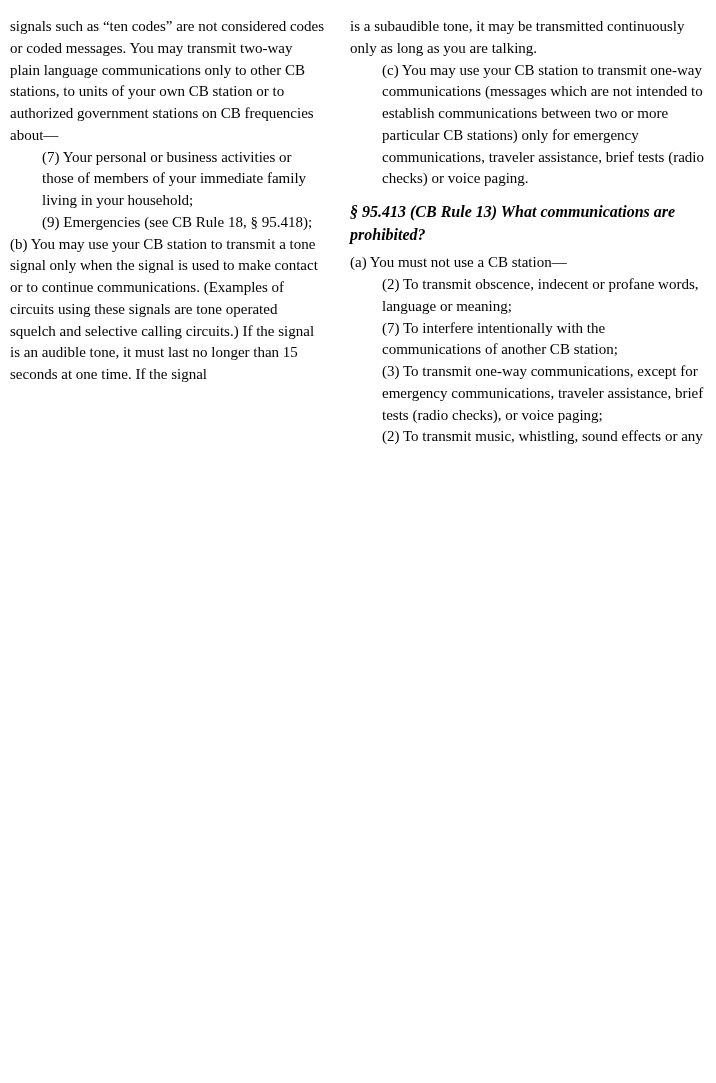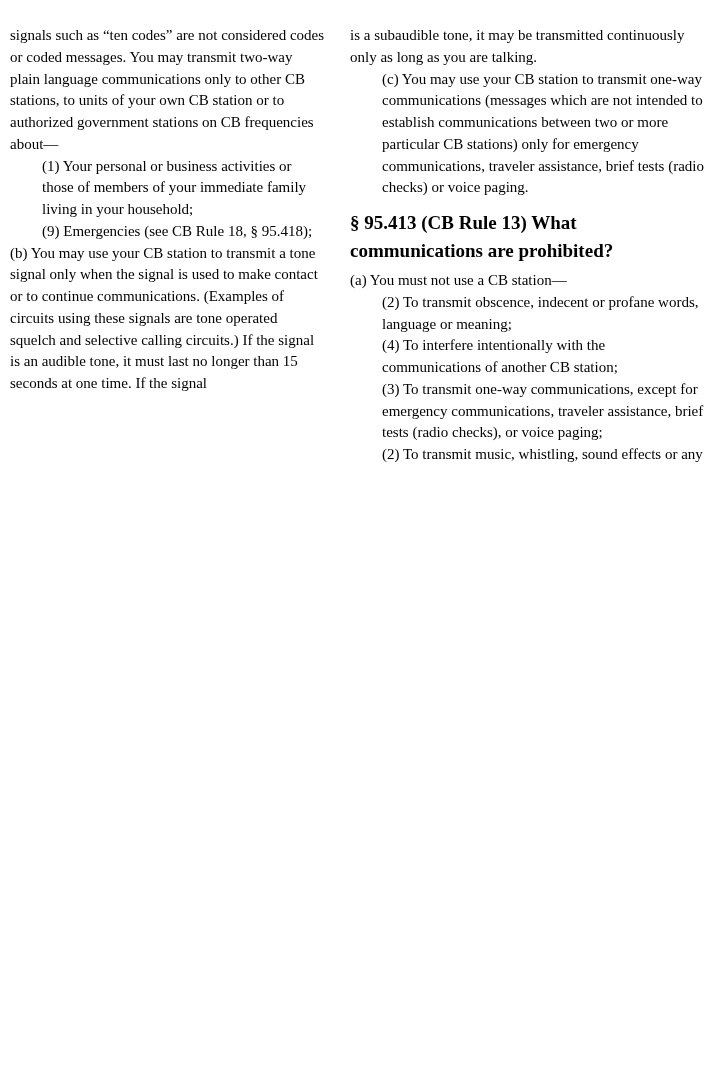--- a/index.html
+++ b/index.html
@@ -11,21 +11,21 @@
       width: 716px;
       min-height: 1083px;
       background: #ffffff;
       font-family: "Times New Roman", Times, serif;
       font-size: 15px;
       line-height: 1.45;
       color: #000000;
     }
     .page {
       width: 716px;
-      padding: 25px 0;
+      padding: 16px 0;
       overflow: hidden;
     }
     .two-col {
       display: flex;
       flex-direction: row;
       align-items: flex-start;
     }
     .col-left {
       width: 338px;
       padding: 0 12px 0 10px;
@@ -35,43 +35,44 @@
       padding: 0 10px 0 12px;
     }
     p {
       margin-bottom: 0;
       text-align: left;
     }
     .indent {
       padding-left: 32px;
     }
     .section-heading {
+      font-style: italic;
       font-weight: bold;
       margin: 10px 0 6px 0;
-      font-size: 19px;
+      font-size: 16px;
       line-height: 1.45;
     }
   </style>
 </head>
 <body>
 
 <div class="page">
   <div class="two-col">
 
     <div class="col-left">
       <p>signals such as “ten codes” are not considered codes or coded messages. You may transmit two-way plain language communications only to other CB stations, to units of your own CB station or to authorized government stations on CB frequencies about—</p>
-      <p class="indent">(1) Your personal or business activities or those of members of your immediate family living in your household;</p>
+      <p class="indent">(7) Your personal or business activities or those of members of your immediate family living in your household;</p>
       <p class="indent">(9) Emergencies (see CB Rule 18, § 95.418);</p>
       <p>(b) You may use your CB station to transmit a tone signal only when the signal is used to make contact or to continue communications. (Examples of circuits using these signals are tone operated squelch and selective calling circuits.) If the signal is an audible tone, it must last no longer than 15 seconds at one time. If the signal</p>
     </div>
 
     <div class="col-right">
       <p>is a subaudible tone, it may be transmitted continuously only as long as you are talking.</p>
       <p class="indent">(c) You may use your CB station to transmit one-way communications (messages which are not intended to establish communications between two or more particular CB stations) only for emergency communications, traveler assistance, brief tests (radio checks) or voice paging.</p>
       <p class="section-heading">§ 95.413 (CB Rule 13) What communications are prohibited?</p>
       <p>(a) You must not use a CB station—</p>
       <p class="indent">(2) To transmit obscence, indecent or profane words, language or meaning;</p>
-      <p class="indent">(4) To interfere intentionally with the communications of another CB station;</p>
+      <p class="indent">(7) To interfere intentionally with the communications of another CB station;</p>
       <p class="indent">(3) To transmit one-way communications, except for emergency communications, traveler assistance, brief tests (radio checks), or voice paging;</p>
       <p class="indent">(2) To transmit music, whistling, sound effects or any</p>
     </div>
   </div>
 </div>
 
 </body></html>

